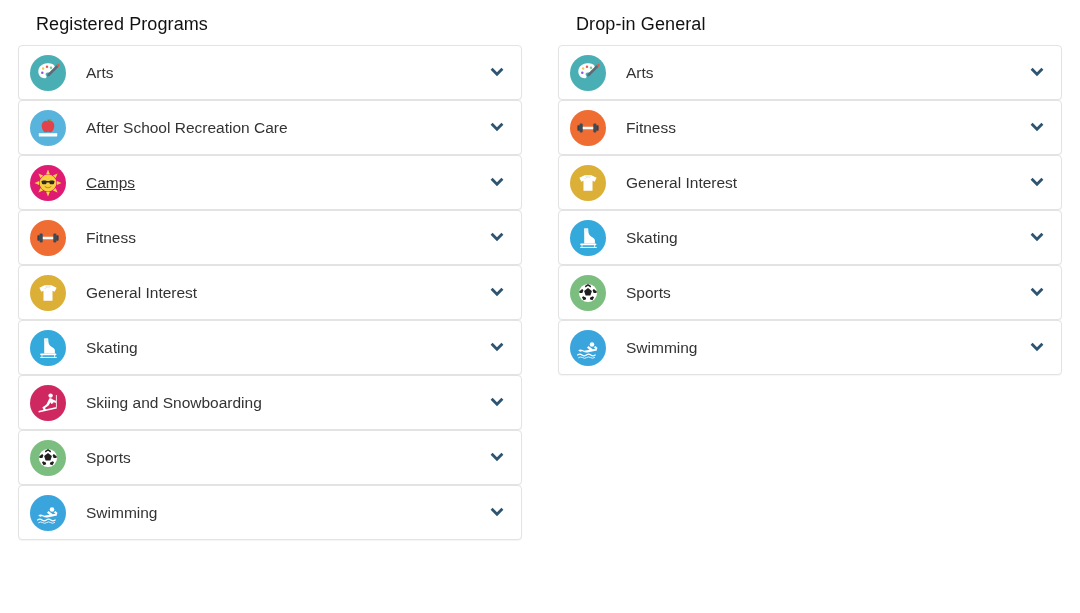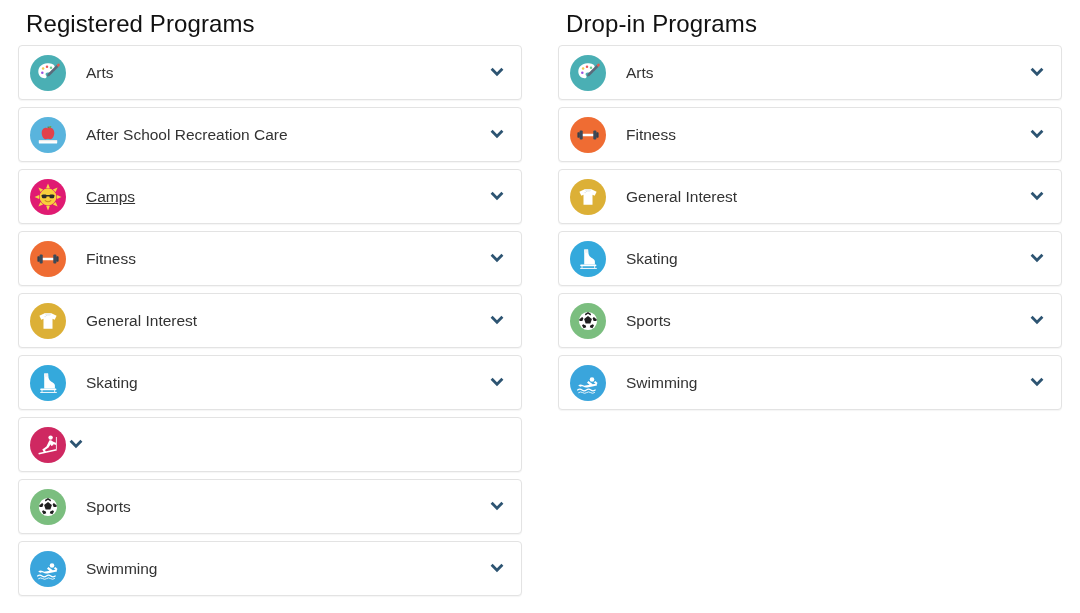--- a/index.html
+++ b/index.html
@@ -22,32 +22,32 @@
     flex-direction: row;
     align-items: flex-start;
     padding: 0;
   }
   .column {
     width: 540px;
     box-sizing: border-box;
     padding: 0 18px 0 18px;
   }
   .column-title {
-    font-size: 24px;
+    font-size: 18px;
     line-height: 28px;
     font-weight: normal;
     color: #111111;
-    margin: 10px 0 7px 8px;
+    margin: 10px 0 7px 18px;
     letter-spacing: 0.1px;
     white-space: nowrap;
   }
   .card-list {
     display: flex;
     flex-direction: column;
-    gap: 7px;
+    gap: 0;
   }
   .card {
     position: relative;
     box-sizing: border-box;
     height: 55px;
     background: #ffffff;
     border: 1px solid #e3e3e3;
     border-radius: 4px;
     box-shadow: 0 1px 1px rgba(0,0,0,0.045);
     display: flex;
@@ -216,20 +216,21 @@
             <span class="card-icon">
               <svg viewBox="0 0 36 36" xmlns="http://www.w3.org/2000/svg">
                 <circle cx="18" cy="18" r="18" fill="#cf2861"></circle>
                 <circle cx="20.6" cy="10.6" r="2.2" fill="#ffffff"></circle>
                 <path d="M19.3 13.4c1.6-0.4 3.0 0.3 3.4 1.6l0.9 2.9-2.4 1.0-0.6-1.6-2.0 3.2-3.6 2.4 1.1 2.0-1.9 1.1-1.9-3.4 4.1-3.0z" fill="#ffffff"></path>
                 <path d="M22.0 14.2l4.5 1.9-0.6 1.8-4.6-1.6z" fill="#ffffff"></path>
                 <path d="M8.4 25.9l18.0-4.0 0.4 1.7-18.0 4.0z" fill="#ffffff"></path>
                 <path d="M25.9 10.0h1.1v12.4h-1.1z" fill="#f1cdd8"></path>
               </svg>
             </span>
+            <span class="card-label">Skiing and Snowboarding</span>
             <span class="chevron">
               <svg viewBox="0 0 20 20" xmlns="http://www.w3.org/2000/svg">
                 <path d="M3.6 6.8l2.0-2.0L10 9.2l4.4-4.4 2.0 2.0L10 13.2z" fill="#2d5472"></path>
               </svg>
             </span>
           </div>
           <div class="card">
             <span class="card-icon">
               <svg viewBox="0 0 36 36" xmlns="http://www.w3.org/2000/svg">
                 <circle cx="18" cy="18" r="18" fill="#7bbe7f"></circle>
@@ -263,21 +264,21 @@
             <span class="card-label">Swimming</span>
             <span class="chevron">
               <svg viewBox="0 0 20 20" xmlns="http://www.w3.org/2000/svg">
                 <path d="M3.6 6.8l2.0-2.0L10 9.2l4.4-4.4 2.0 2.0L10 13.2z" fill="#2d5472"></path>
               </svg>
             </span>
           </div>
         </div>
       </div>
       <div class="column">
-        <h2 class="column-title">Drop-in Programs</h2>
+        <h2 class="column-title">Drop-in General</h2>
         <div class="card-list">
           <div class="card">
             <span class="card-icon">
               <svg viewBox="0 0 36 36" xmlns="http://www.w3.org/2000/svg">
                 <circle cx="18" cy="18" r="18" fill="#4aafb4"></circle>
                 <path d="M17.2 8.3c-5 0-8.9 3.6-8.9 8.2 0 4.3 3.1 6.7 6.3 6.7 1.3 0 2-0.6 2-1.5 0-0.5-0.2-0.8-0.5-1.2-0.3-0.4-0.5-0.8-0.5-1.3 0-1 0.8-1.8 1.9-1.8h1.9c3.1 0 5.4-2 5.4-5 0-2.8-3-4.1-7.6-4.1z" fill="#ffffff"></path>
                 <circle cx="13.1" cy="13.6" r="1.25" fill="#f2c94c"></circle>
                 <circle cx="17.0" cy="11.8" r="1.25" fill="#eb5757"></circle>
                 <circle cx="21.0" cy="12.8" r="1.25" fill="#6fcf97"></circle>
                 <circle cx="12.3" cy="17.8" r="1.25" fill="#9b51e0"></circle>

